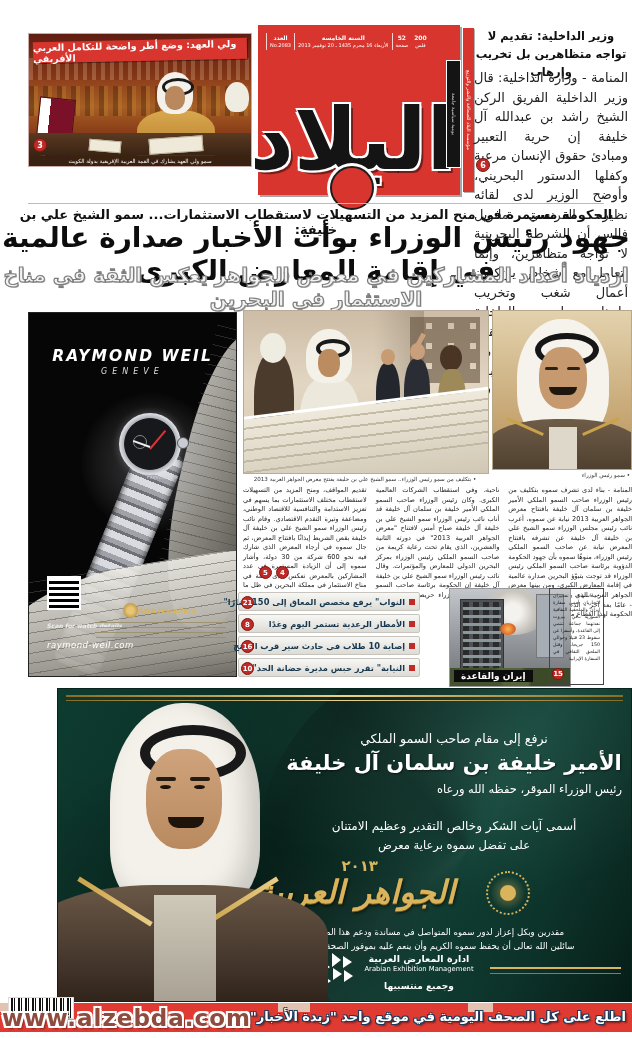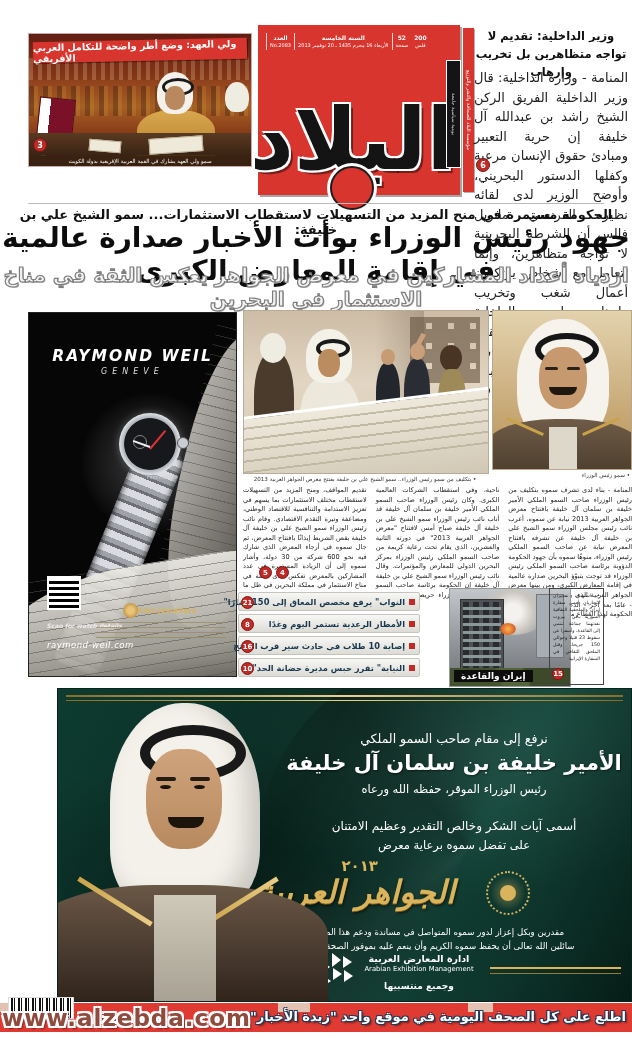--- a/index.html
+++ b/index.html
@@ -143,21 +143,21 @@
      background:
        radial-gradient(ellipse at 72% 18%,rgba(255,255,255,.07),transparent 42%),
        radial-gradient(ellipse at 35% 70%,rgba(0,0,0,.38),transparent 55%),
        linear-gradient(118deg,#0e3c31,#092b22 40%,#124539 68%,#061d17);color:#fff;}
   .gad-swirl{left:200px;top:-40px;width:420px;height:400px;border-radius:50%;opacity:.5;
      background:conic-gradient(from 200deg,transparent,rgba(255,255,255,.08) 30deg,transparent 70deg,rgba(0,0,0,.4) 120deg,transparent 180deg);}
   .gold2{position:absolute;left:8px;right:8px;height:2px;background:linear-gradient(90deg,#8a6b22,#ecd187,#8a6b22);}
   .gad-txt{position:absolute;left:228px;top:42px;width:336px;text-align:center;}
   .g-l1{font-size:12.5px;}
   .g-l2{font-size:21px;font-weight:bold;margin-top:5px;text-shadow:1px 1px 2px rgba(0,0,0,.5);}
-  .g-l3{font-size:11.5px;margin-top:7px;}
+  .g-l3{font-size:11.5px;margin-top:7px;text-align:right;}
   .g-l4{font-size:12px;margin-top:23px;}
   .g-l5{font-size:11.5px;margin-top:5px;}
   .g-year{position:absolute;left:240px;top:168px;width:80px;font-size:15px;color:#dcb75e;font-weight:bold;}
   .g-callig{position:absolute;left:178px;top:184px;width:240px;text-align:center;font-size:32px;font-weight:bold;
      font-style:italic;color:#d9b45c;text-shadow:0 1px 0 #7a5a18,1px 2px 3px rgba(0,0,0,.6);}
   .g-rosette{position:absolute;left:428px;top:182px;width:40px;height:40px;border-radius:50%;
      border:2px dotted #d9b45c;background:radial-gradient(circle,#d9b45c 26%,rgba(217,180,92,.25) 30%,transparent 62%);}
   .g-l6{position:absolute;left:190px;top:238px;width:372px;text-align:center;font-size:8.6px;}
   .g-l7{position:absolute;left:190px;top:252px;width:372px;text-align:center;font-size:8.6px;}
   .g-goldline-l{position:absolute;left:6px;top:278px;width:244px;height:4px;

